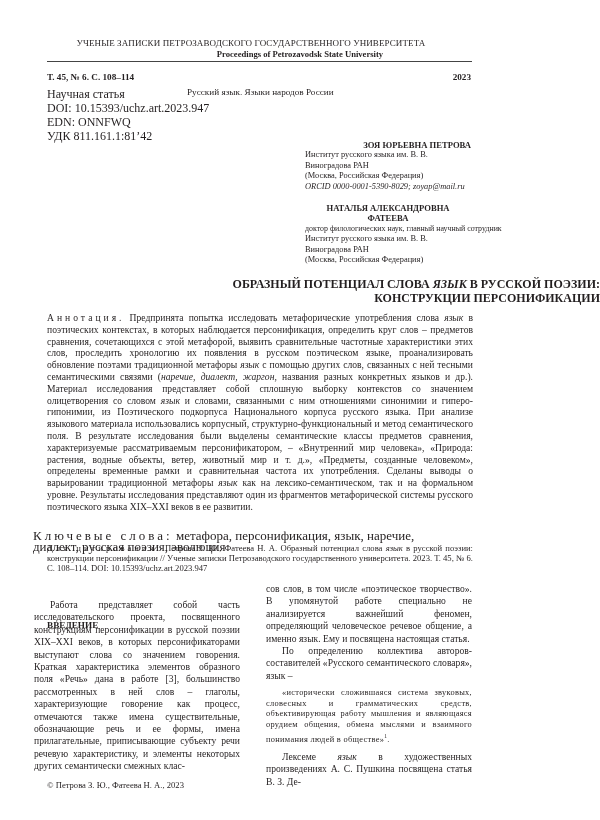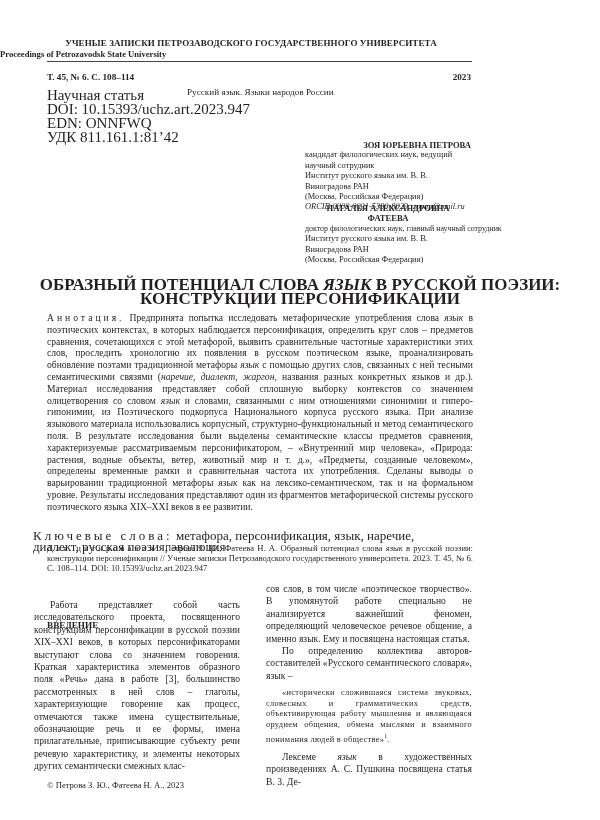--- a/index.html
+++ b/index.html
@@ -1,30 +1,30 @@
 <!DOCTYPE html>
 <html><head>
 <meta charset="utf-8">
 <style>
   html, body { margin: 0; padding: 0; background: #fff; }
   body { width: 600px; height: 820px; position: relative; overflow: hidden;
          font-family: "Liberation Serif", "DejaVu Serif", serif; color: #231f20; }
   .abs { position: absolute; }
-  .journal-ru { top: 38px; left: 0; width: 502px; text-align: center; font-weight: bold; font-size: 9px; letter-spacing: 0.1px; }
-  .journal-en { top: 49px; left: 0; width: 600px; font-weight: bold; font-size: 8.6px; }
+  .journal-ru { top: 38px; left: 0; width: 502px; text-align: center; font-weight: normal; font-size: 9px; letter-spacing: 0.1px; }
+  .journal-en { top: 49px; left: 0; width: 600px; text-align: center; font-weight: bold; font-size: 8.6px; }
   .rule { top: 61px; left: 47px; width: 425px; height: 1px; background: #444; }
   .vol { top: 72px; left: 47px; font-weight: bold; font-size: 9.2px; }
   .year { top: 72px; left: 443px; width: 28px; text-align: right; font-weight: bold; font-size: 9.2px; }
-  .meta-line { left: 47px; font-size: 15px; }
+  .meta-line { left: 47px; font-size: 12px; }
   .rubric { top: 87px; left: 187px; font-weight: normal; font-size: 9.2px; }
   .author-block { left: 305px; width: 166px; font-size: 8.4px; line-height: 10.4px; }
   .author-name { font-weight: bold; text-align: right; font-size: 8.6px; }
   .author-name.center { text-align: center; }
   .orcid { font-style: italic; }
-  .title { top: 278px; left: 0; width: 600px; text-align: center; font-weight: bold; font-size: 17px; line-height: 13.8px; }
+  .title { top: 278px; left: 0; width: 600px; text-align: right; font-weight: bold; font-size: 12px; line-height: 13.8px; }
   .title i { font-style: italic; }
   .abstract { top: 312px; left: 47px; width: 426px; font-size: 9.6px; line-height: 11.8px; text-align: justify; }
   .spaced { letter-spacing: 3px; }
   .abstract p { margin: 0; }
   .kw { top: 531px; left: 33px; width: 426px; font-size: 13px; line-height: 10.8px; }
   .cite { top: 543px; left: 47px; width: 426px; font-size: 8.6px; line-height: 10.2px; text-align: justify; }
   .col { font-size: 9.6px; line-height: 12.4px; text-align: justify; }
   .col-left { top: 599px; left: 34px; width: 206px; }
   .col-right { top: 583px; left: 266px; width: 206px; }
   .section-head { top: 584px; left: 47px; font-weight: bold; font-size: 9.2px; margin-top: 36px; }
@@ -44,21 +44,20 @@
 <div class="abs vol">Т. 45, № 6. С. 108–114</div>
 <div class="abs year">2023</div>
 <div class="abs meta-line" style="top:87px;">Научная статья</div>
 <div class="abs rubric">Русский язык. Языки народов России</div>
 <div class="abs meta-line" style="top:101px;">DOI: 10.15393/uchz.art.2023.947</div>
 <div class="abs meta-line" style="top:115px;">EDN: ONNFWQ</div>
 <div class="abs meta-line" style="top:129px;">УДК 811.161.1:81’42</div>
 
 <div class="abs author-block" style="top:140px;">
   <div class="author-name">ЗОЯ ЮРЬЕВНА ПЕТРОВА</div>
-  <div>кандидат филологических наук, ведущий научный сотрудник</div>
   <div>Институт русского языка им. В. В. Виноградова РАН</div>
   <div>(Москва, Российская Федерация)</div>
   <div class="orcid">ORCID 0000-0001-5390-8029; zoyap@mail.ru</div>
 </div>
 
 <div class="abs author-block" style="top:203px;">
   <div class="author-name center">НАТАЛЬЯ АЛЕКСАНДРОВНА ФАТЕЕВА</div>
   <div style="font-size:7.9px;white-space:nowrap;">доктор филологических наук, главный научный сотрудник</div>
   <div>Институт русского языка им. В. В. Виноградова РАН</div>
   <div>(Москва, Российская Федерация)</div>

